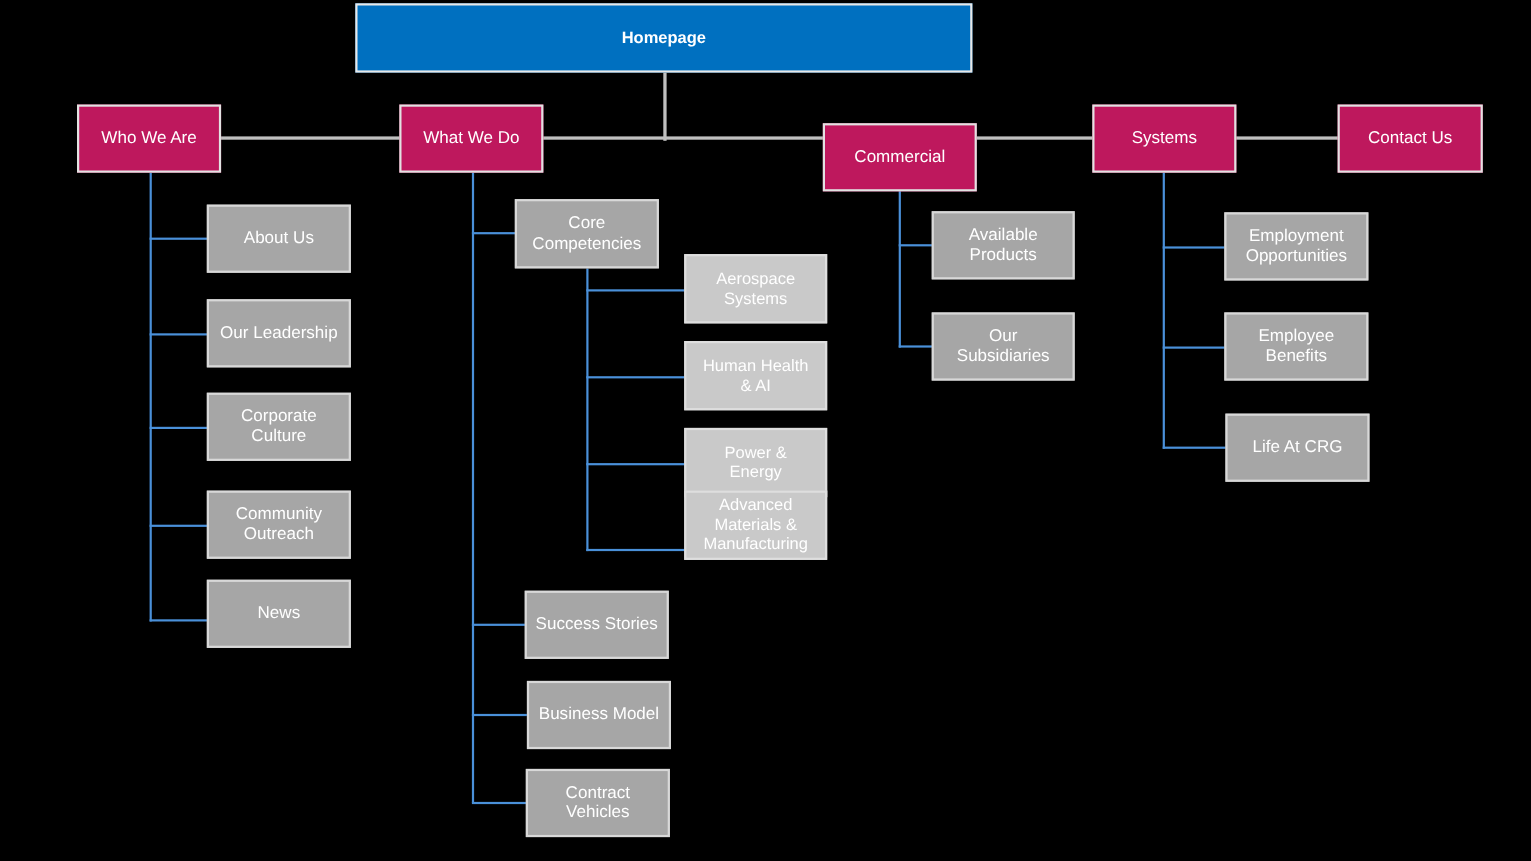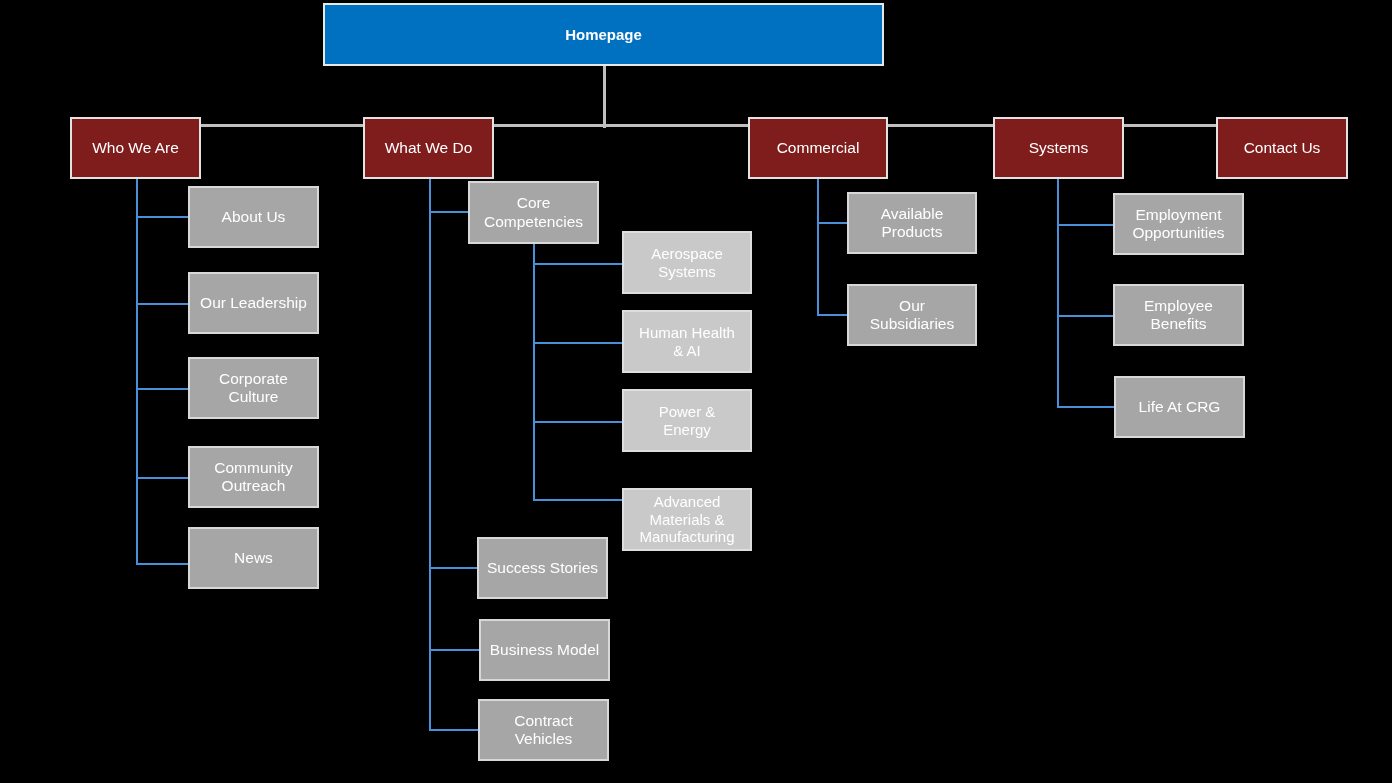--- a/index.html
+++ b/index.html
@@ -34,25 +34,24 @@
   }
 
   .node.root {
     background: #0070c0;
     border: 2px solid #e8e8e8;
     font-weight: bold;
     font-size: 15px;
   }
 
   .node.primary {
-    background: #7f1d1d;
+    background: #be185d;
     border: 2px solid #e2e2e2;
     font-size: 15.5px;
     font-weight: normal;
-    margin-top: 22px;
   }
 
   .node.section {
     background: #a6a6a6;
     border: 2px solid #d8d8d8;
     font-size: 15.5px;
   }
 
   .node.sub {
     background: #c9c9c9;
@@ -115,21 +114,21 @@
   </div>
 
   <div class="node primary" style="left:70px; top:95px; width:131px; height:62px;">
     <span>Who We Are</span>
   </div>
 
   <div class="node primary" style="left:363px; top:95px; width:131px; height:62px;">
     <span>What We Do</span>
   </div>
 
-  <div class="node primary" style="left:748px; top:95px; width:140px; height:62px;">
+  <div class="node primary" style="left:748px; top:112px; width:140px; height:62px;">
     <span>Commercial</span>
   </div>
 
   <div class="node primary" style="left:993px; top:95px; width:131px; height:62px;">
     <span>Systems</span>
   </div>
 
   <div class="node primary" style="left:1216px; top:95px; width:132px; height:62px;">
     <span>Contact Us</span>
   </div>
@@ -182,21 +181,21 @@
   <div class="node sub" style="left:622px; top:310px; width:130px; height:63px;">
     <span>Human Health
 &amp; AI</span>
   </div>
 
   <div class="node sub" style="left:622px; top:389px; width:130px; height:63px;">
     <span>Power &amp;
 Energy</span>
   </div>
 
-  <div class="node sub" style="left:622px; top:488px; width:130px; height:63px;">
+  <div class="node sub" style="left:622px; top:446px; width:130px; height:63px;">
     <span class="overflow-text">Advanced
 Materials &amp;
 Manufacturing</span>
   </div>
 
   <div class="node section" style="left:847px; top:192px; width:130px; height:62px;">
     <span>Available
 Products</span>
   </div>
 

